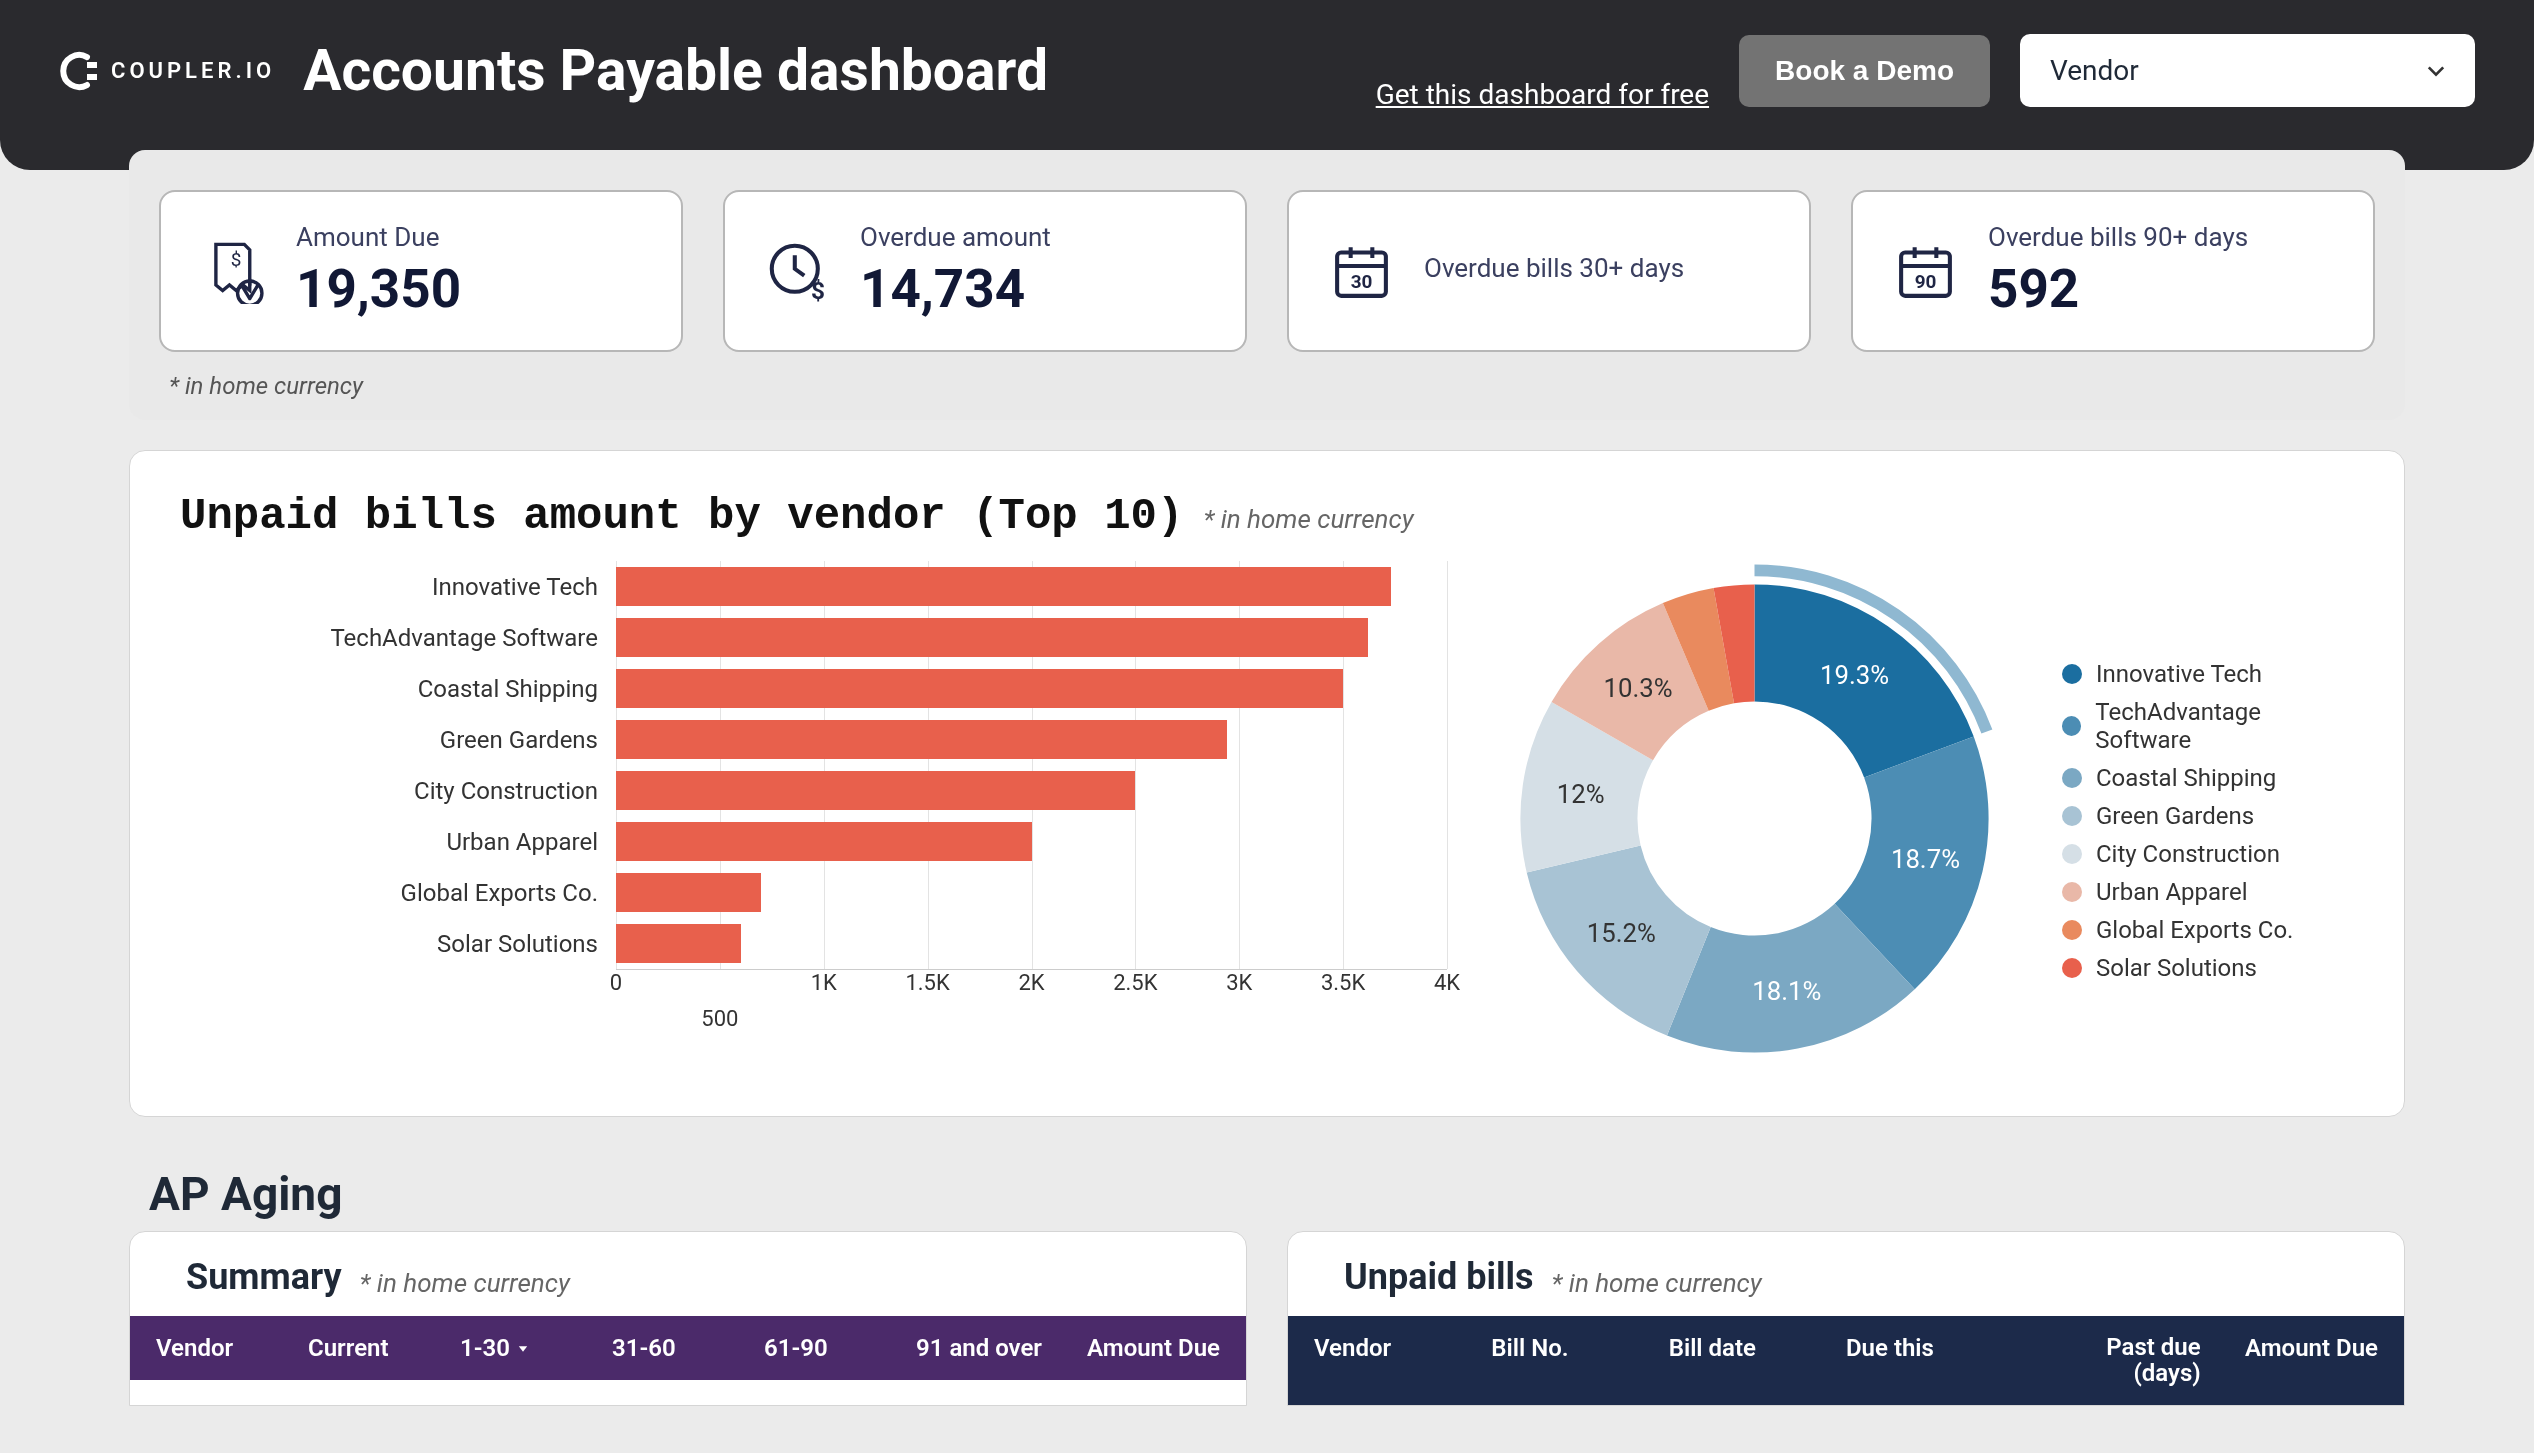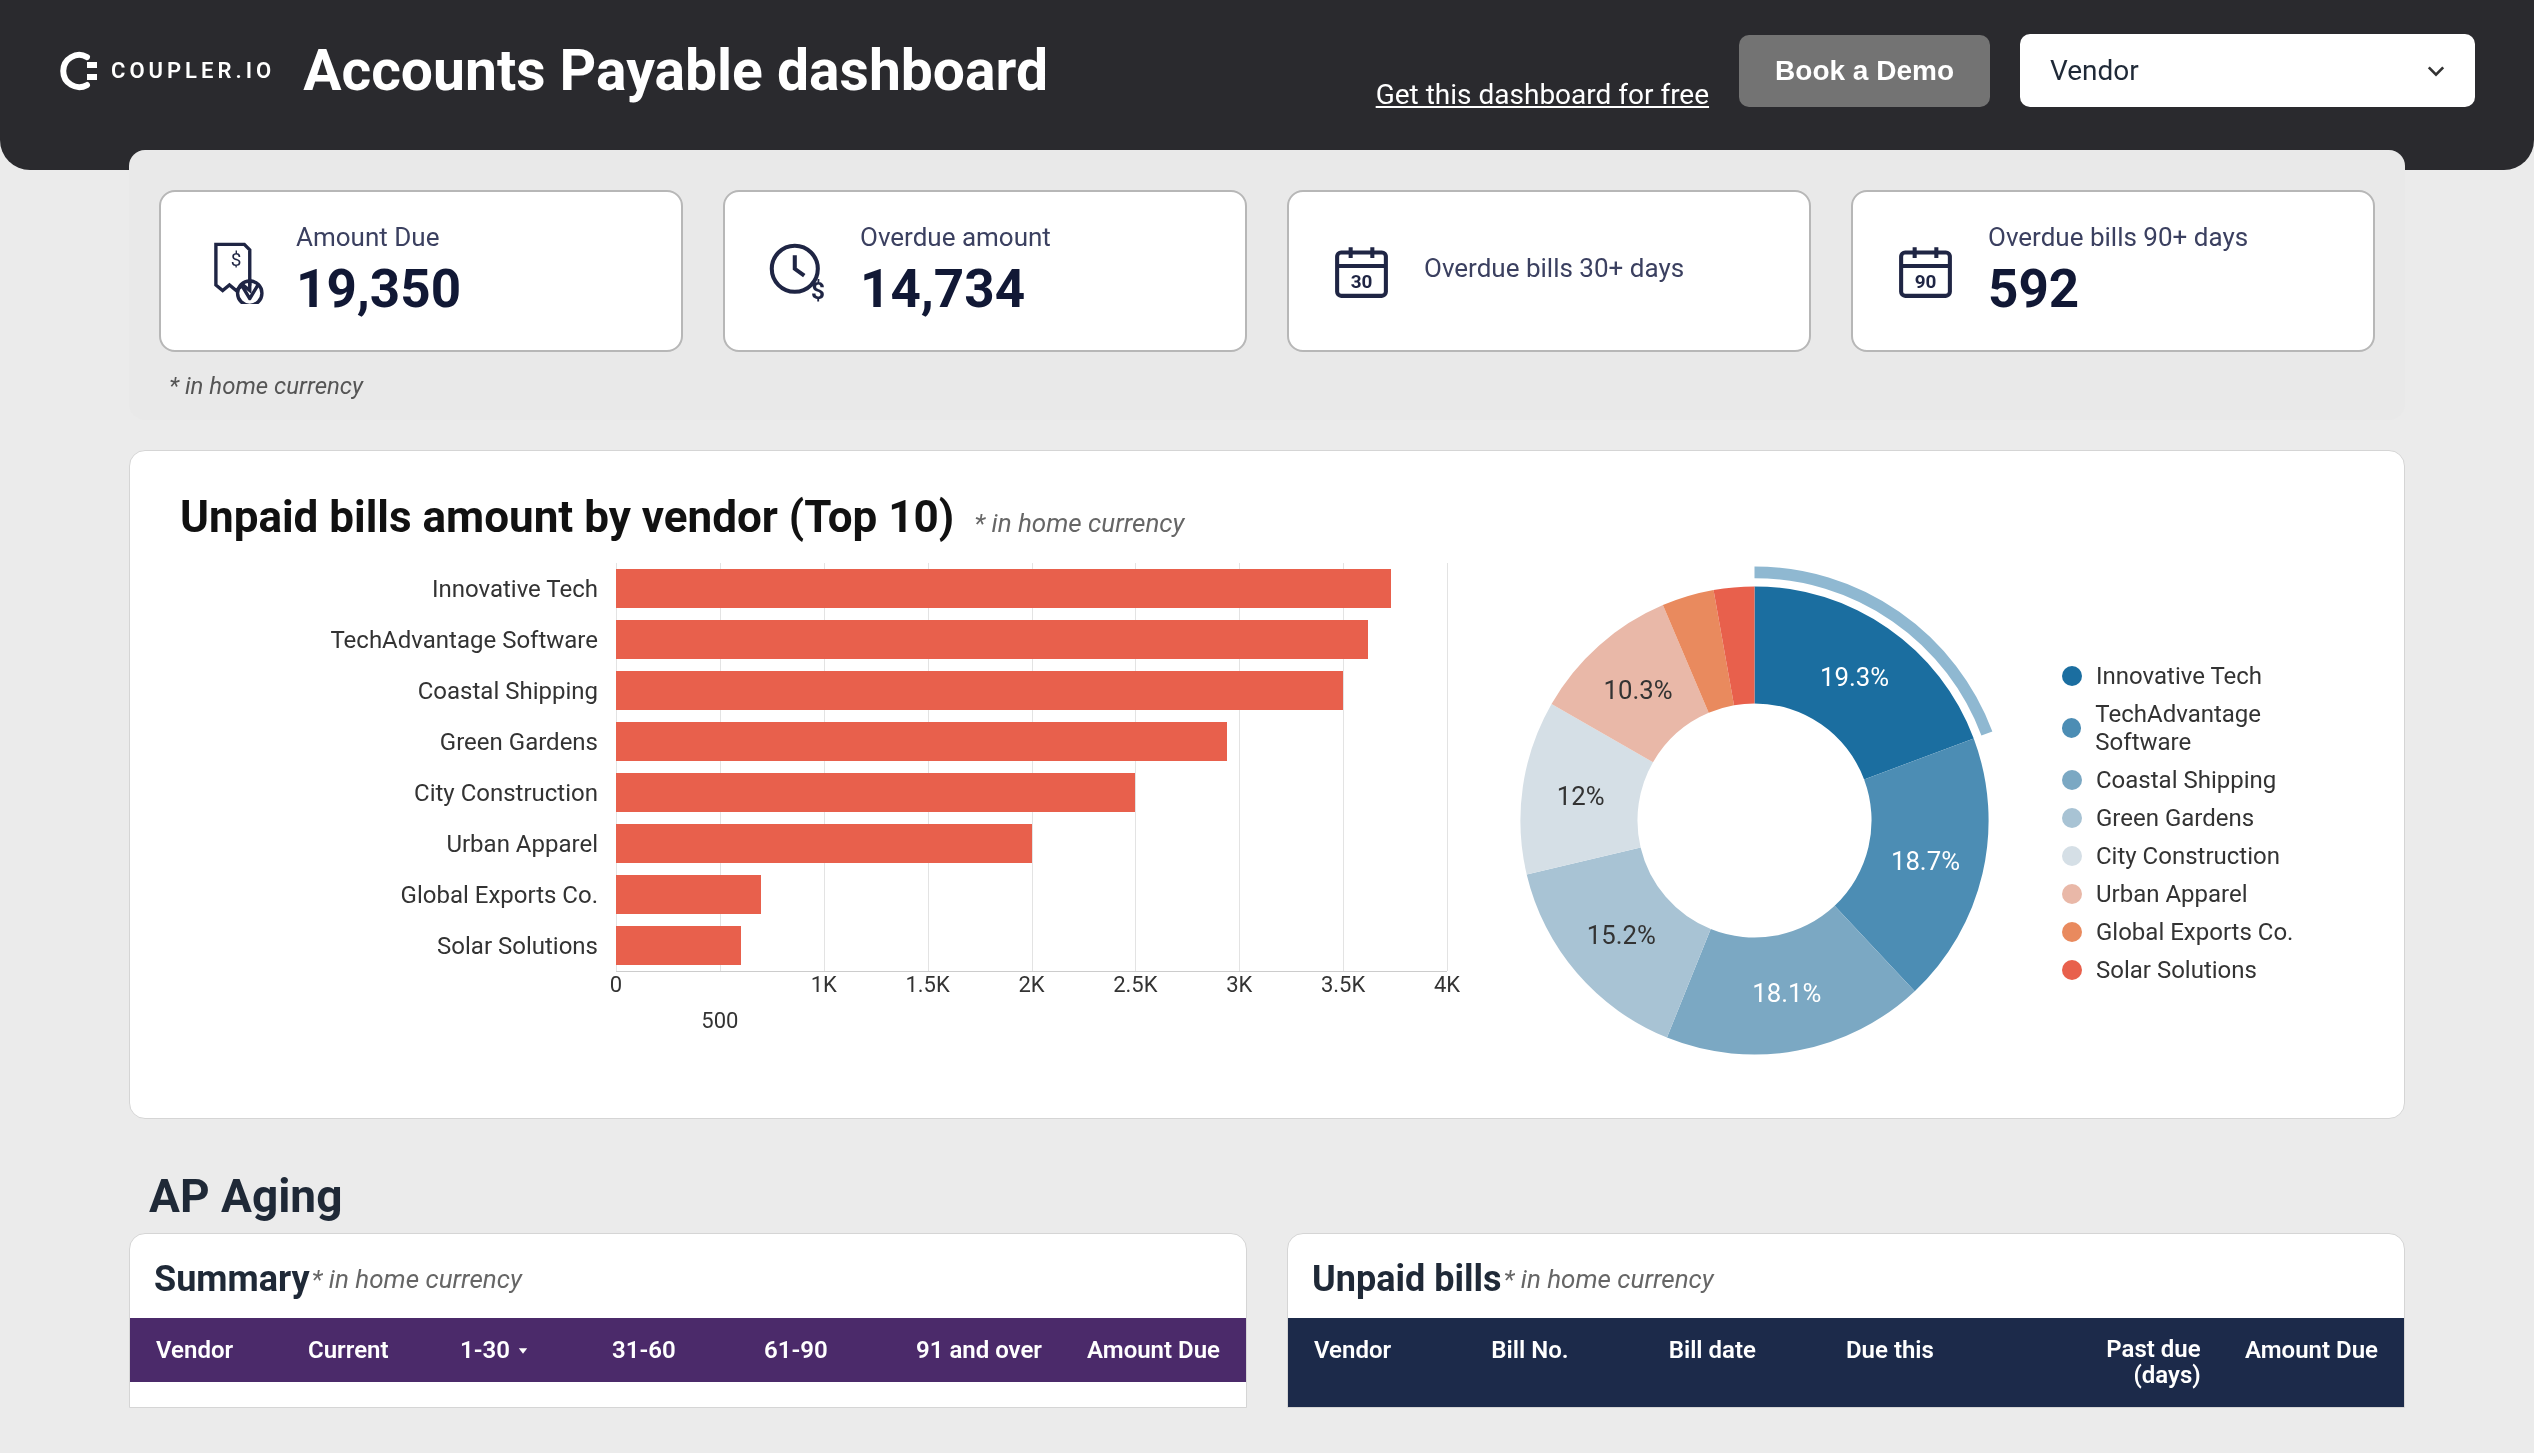--- a/index.html
+++ b/index.html
@@ -44,21 +44,21 @@
   .kpi-icon { width: 65px; height: 65px; color: #1f2544; flex-shrink: 0; }
   .kpi-label { color: #3b4060; font-size: 26px; margin-bottom: 6px; }
   .kpi-value { color: #111835; font-size: 53px; font-weight: 700; }
   .kpi-note { color: #555; font-style: italic; font-size: 24px; margin: 20px 10px 0 10px; }
 
   .card {
     background: #fff; border-radius: 16px; border: 1px solid #d5d5d5;
     padding: 40px 50px; margin-top: 30px;
   }
   .card-title-row { display: flex; align-items: baseline; gap: 20px; margin-bottom: 20px; }
-  .card-title { font-size: 44px; font-weight: 700; color: #111; }
+  .card-title { font-size: 44px; font-weight: 700; color: #111; font-family: Liberation Mono, monospace; }
   .subtle { font-size: 26px; color: #666; font-style: italic; }
 
   .chart-flex { display: flex; gap: 40px; align-items: flex-start; }
   .barchart-wrap { flex: 0 0 1267px; padding-left: 89px; }
   .bar-row { display: flex; align-items: center; height: 51px; }
   .bar-label { width: 347px; text-align: right; padding-right: 18px; font-size: 24px; color: #333; }
   .bar-track { position: relative; flex: 1; height: 100%; }
   .bar-fill { position: absolute; top: 6px; bottom: 6px; left: 0; background: #e8604c; }
   .bar-axis { position: relative; margin-left: 347px; height: 40px; border-top: 1px solid #ccc; }
   .bar-tick { position: absolute; top: 0; font-size: 22px; color: #333; transform: translateX(-50%); }
@@ -71,21 +71,21 @@
   .legend { flex: 1; padding-top: 99px; }
   .legend-item { display: flex; align-items: center; gap: 14px; font-size: 24px; color: #333; margin-bottom: 10px; }
   .swatch { width: 20px; height: 20px; border-radius: 50%; display:inline-block; }
 
   .section-title { font-size: 46px; font-weight: 700; margin: 50px 0 10px 20px; }
   .two-col { display: flex; gap: 40px; }
   .panel {
     flex: 1; background: #fff; border-radius: 16px 16px 0 0; border: 1px solid #d5d5d5;
     overflow: hidden;
   }
-  .panel-head { padding: 24px 40px 18px 24px; display:flex; align-items: center; gap: 2px; }
+  .panel-head { padding: 24px 40px 18px 56px; display:flex; align-items: flex-end; gap: 18px; }
   .panel-title { font-size: 36px; font-weight: 700; }
   .thead { display: flex; color: #fff; font-size: 24px; font-weight: 600; padding: 18px 26px; }
   .thead.purple { background: #4b2a6a; }
   .thead.navy { background: #1c2a4a; }
   .th { flex: 1; }
   .th.right { text-align: right; }
   .caret-down { display:inline-block; margin-left:6px; }
 </style>
 </head>
 <body>

